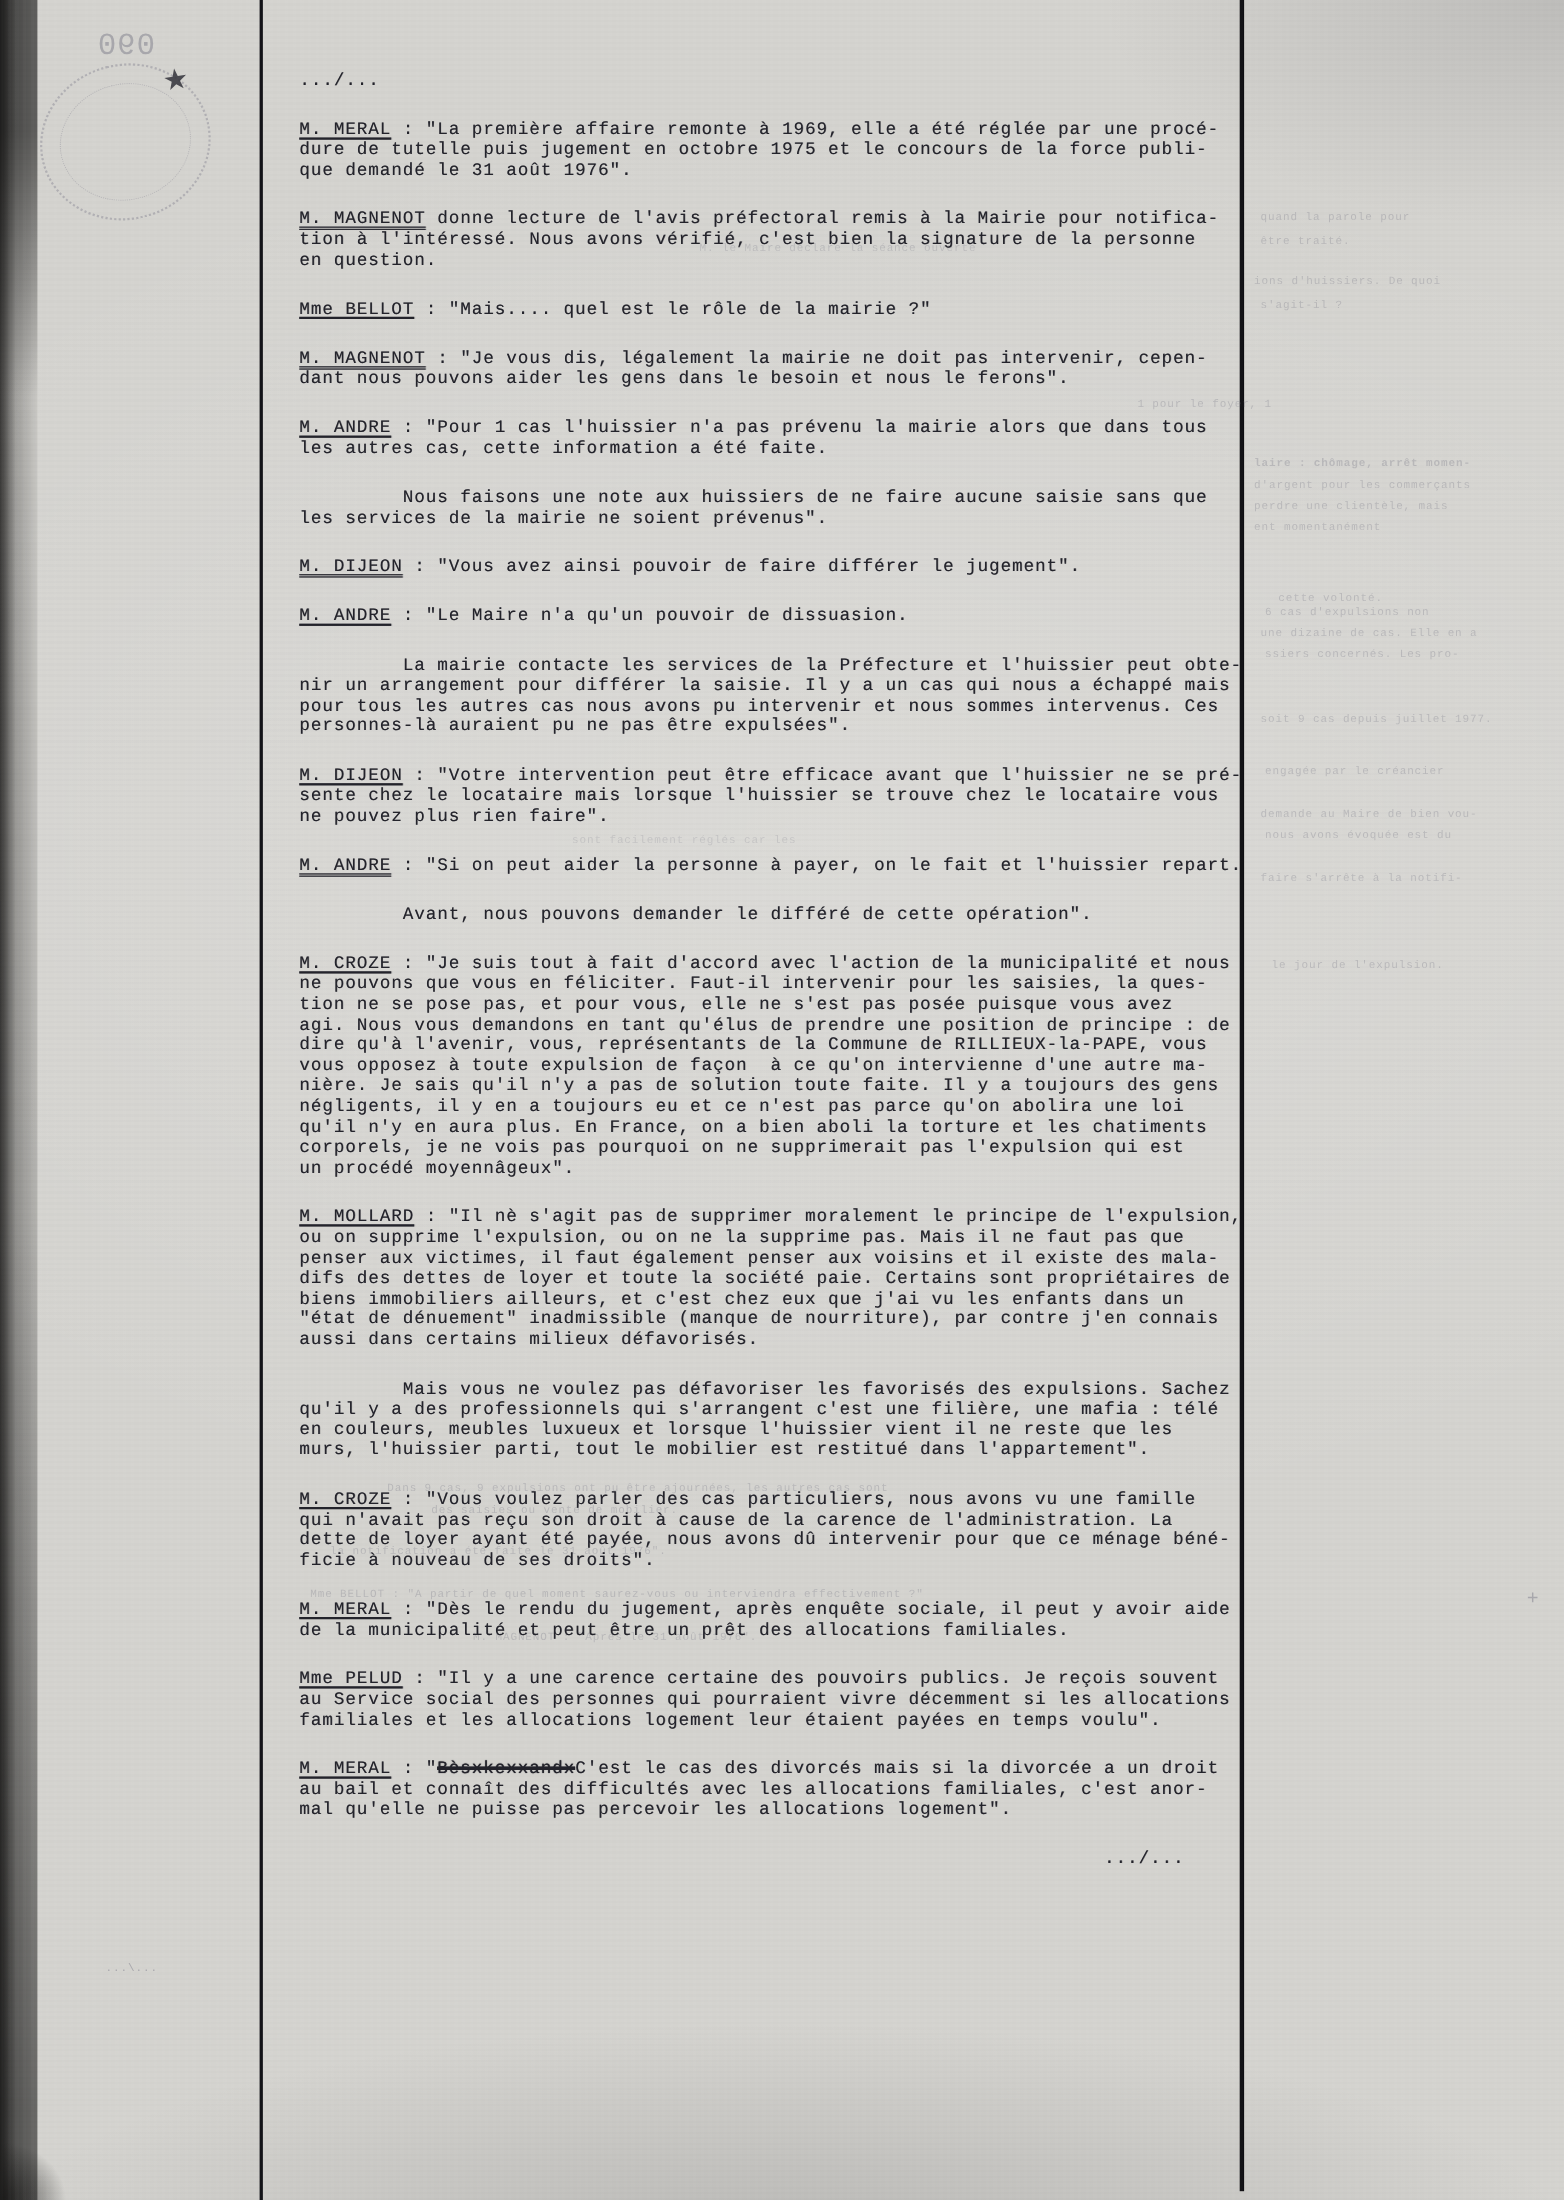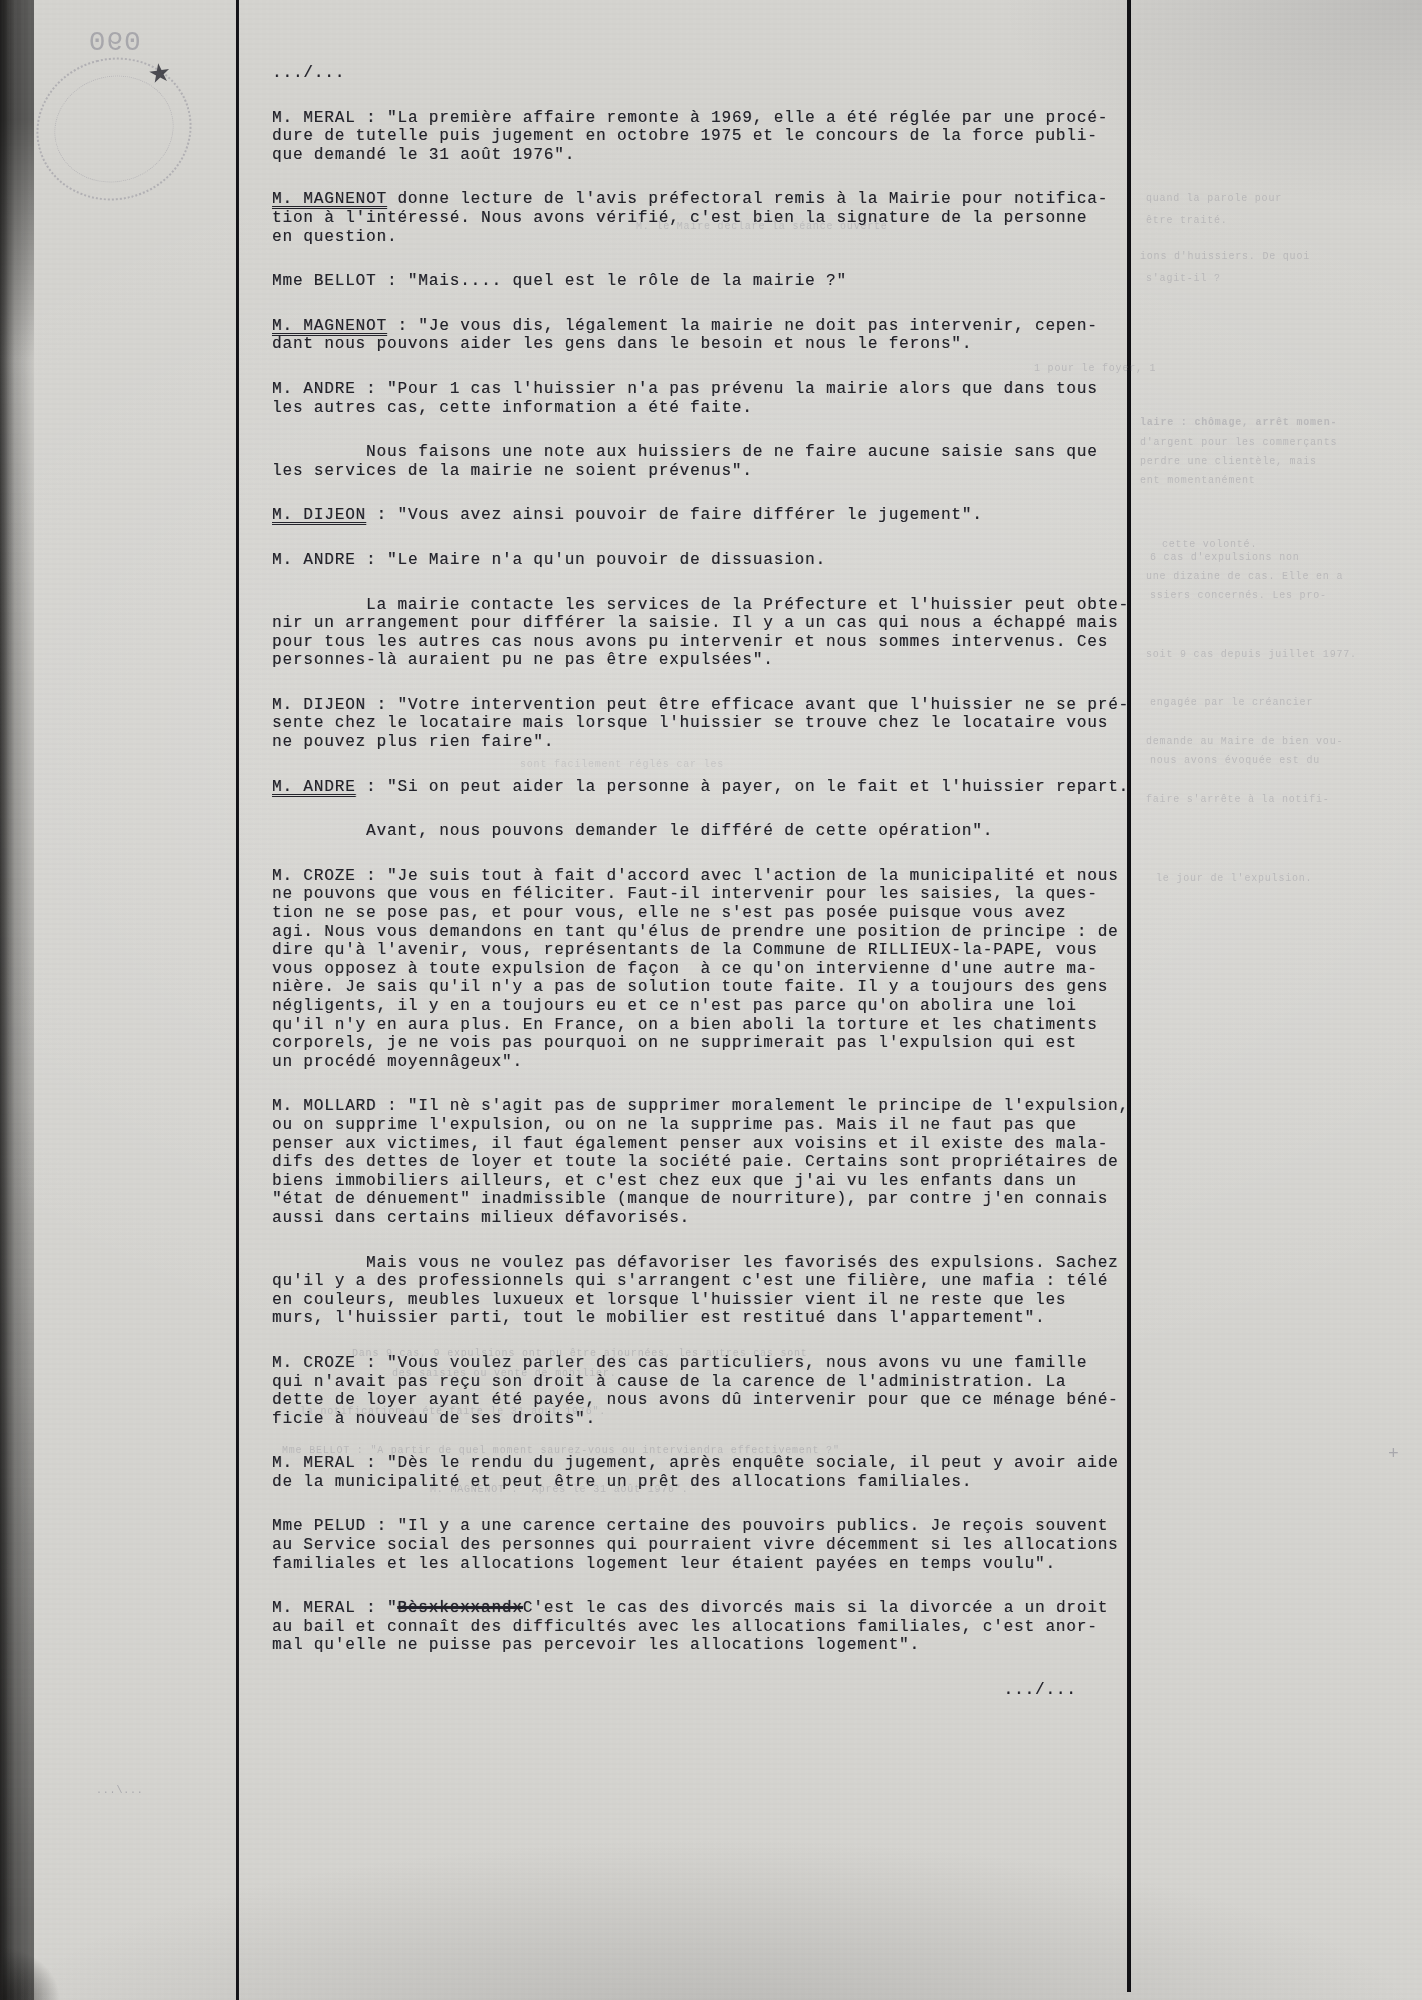--- a/index.html
+++ b/index.html
@@ -52,21 +52,21 @@
   .star-icon{
     position:absolute;left:148px;top:58px;font-size:26px;color:#33333b;opacity:.85;
     transform:rotate(-8deg);z-index:1;font-family:"DejaVu Sans",sans-serif;
   }
   .text-layer{
     position:absolute;left:272px;top:64px;width:860px;z-index:2;
     font-size:16px;line-height:18.6px;letter-spacing:.85px;color:#23232b;
     white-space:pre;text-shadow:.4px 0 0 rgba(35,35,44,.45);
   }
   .para{margin:0 0 26px 0;}
-  .speaker{text-decoration-thickness:1.5px;text-underline-offset:3px;}
+  .speaker{text-decoration:underline;text-decoration-thickness:1.5px;text-underline-offset:3px;}
   .speaker.double{text-decoration:underline double;text-decoration-thickness:1px;text-align:center;}
   .strike{text-decoration:line-through;text-decoration-thickness:2.6px;text-shadow:0 0 1px #24242c;font-family:Liberation Mono, monospace;}
 </style>
 </head>
 <body>
 
 <div class="page">
   <div class="edge-left"></div>
   <div class="corner-blotch"></div>
   <div class="stamp"></div>

